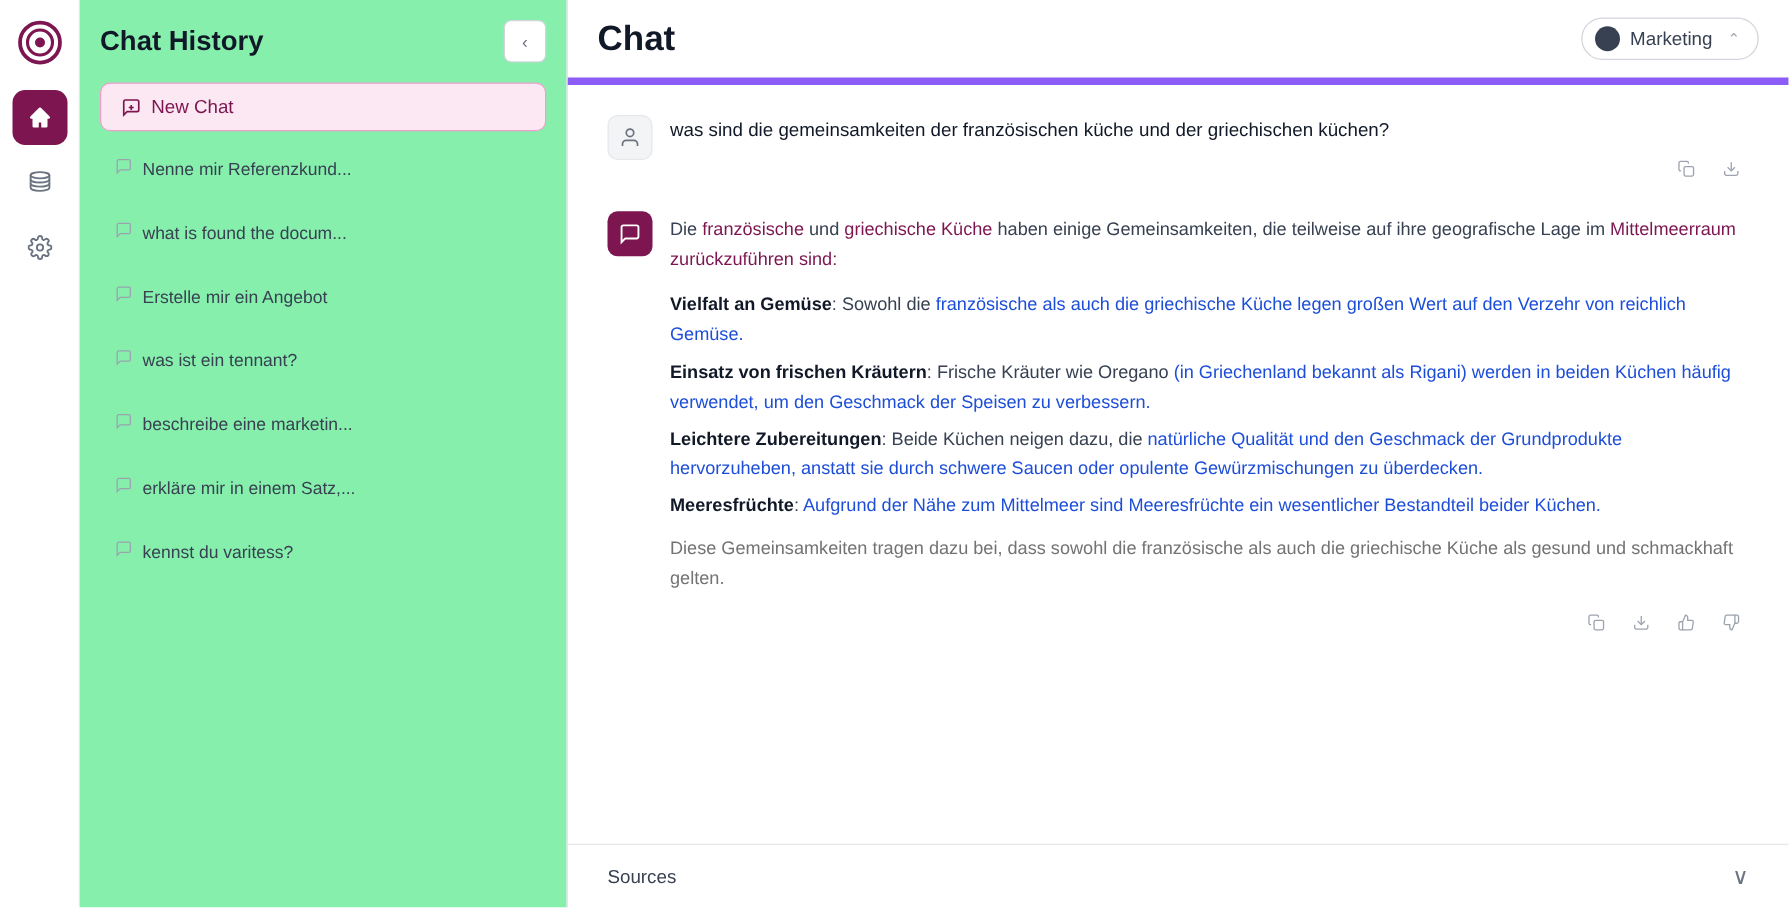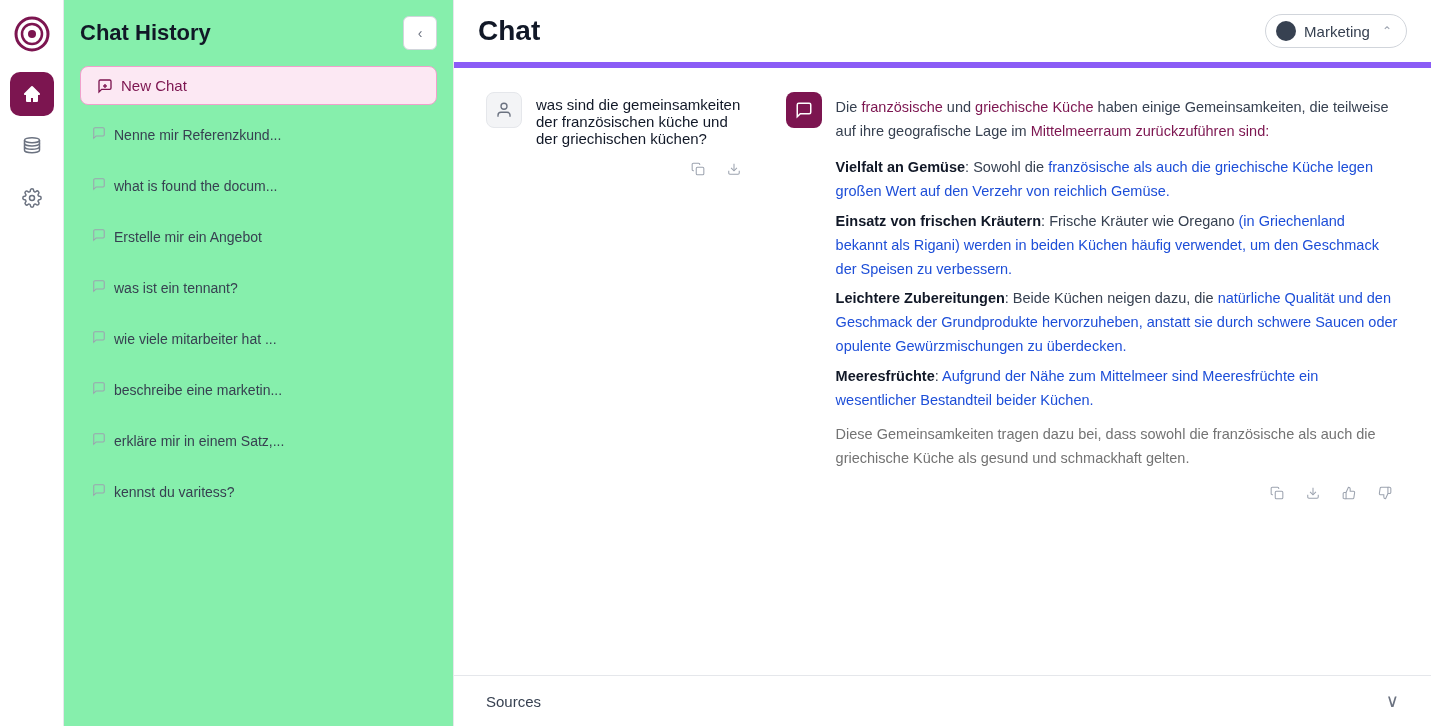--- a/index.html
+++ b/index.html
@@ -152,22 +152,22 @@
       background: #374151;
       flex-shrink: 0;
     }
 
     
     .chat-area {
       flex: 1;
       overflow-y: auto;
       padding: 24px 32px;
       display: flex;
-      flex-direction: row;
-      gap: 38px;
+      flex-direction: column;
+      gap: 20px;
     }
     .chat-area::-webkit-scrollbar { width: 6px; }
     .chat-area::-webkit-scrollbar-thumb { background: #d1d5db; border-radius: 3px; }
 
     
     .message-row {
       display: flex;
       gap: 14px;
       align-items: flex-start;
     }
@@ -338,28 +338,20 @@
         </svg>
       </span>
       <span>was ist ein tennant?</span>
     </div>
       <div class="chat-item">
       <span class="chat-item-icon">
         <svg width="14" height="14" fill="none" stroke="currentColor" stroke-width="1.8" viewBox="0 0 24 24">
           <path d="M21 15a2 2 0 01-2 2H7l-4 4V5a2 2 0 012-2h14a2 2 0 012 2z"></path>
         </svg>
       </span>
-      <span>wie viele mitarbeiter hat ...</span>
-    </div>
-      <div class="chat-item">
-      <span class="chat-item-icon">
-        <svg width="14" height="14" fill="none" stroke="currentColor" stroke-width="1.8" viewBox="0 0 24 24">
-          <path d="M21 15a2 2 0 01-2 2H7l-4 4V5a2 2 0 012-2h14a2 2 0 012 2z"></path>
-        </svg>
-      </span>
       <span>beschreibe eine marketin...</span>
     </div>
       <div class="chat-item">
       <span class="chat-item-icon">
         <svg width="14" height="14" fill="none" stroke="currentColor" stroke-width="1.8" viewBox="0 0 24 24">
           <path d="M21 15a2 2 0 01-2 2H7l-4 4V5a2 2 0 012-2h14a2 2 0 012 2z"></path>
         </svg>
       </span>
       <span>erkläre mir in einem Satz,...</span>
     </div>

